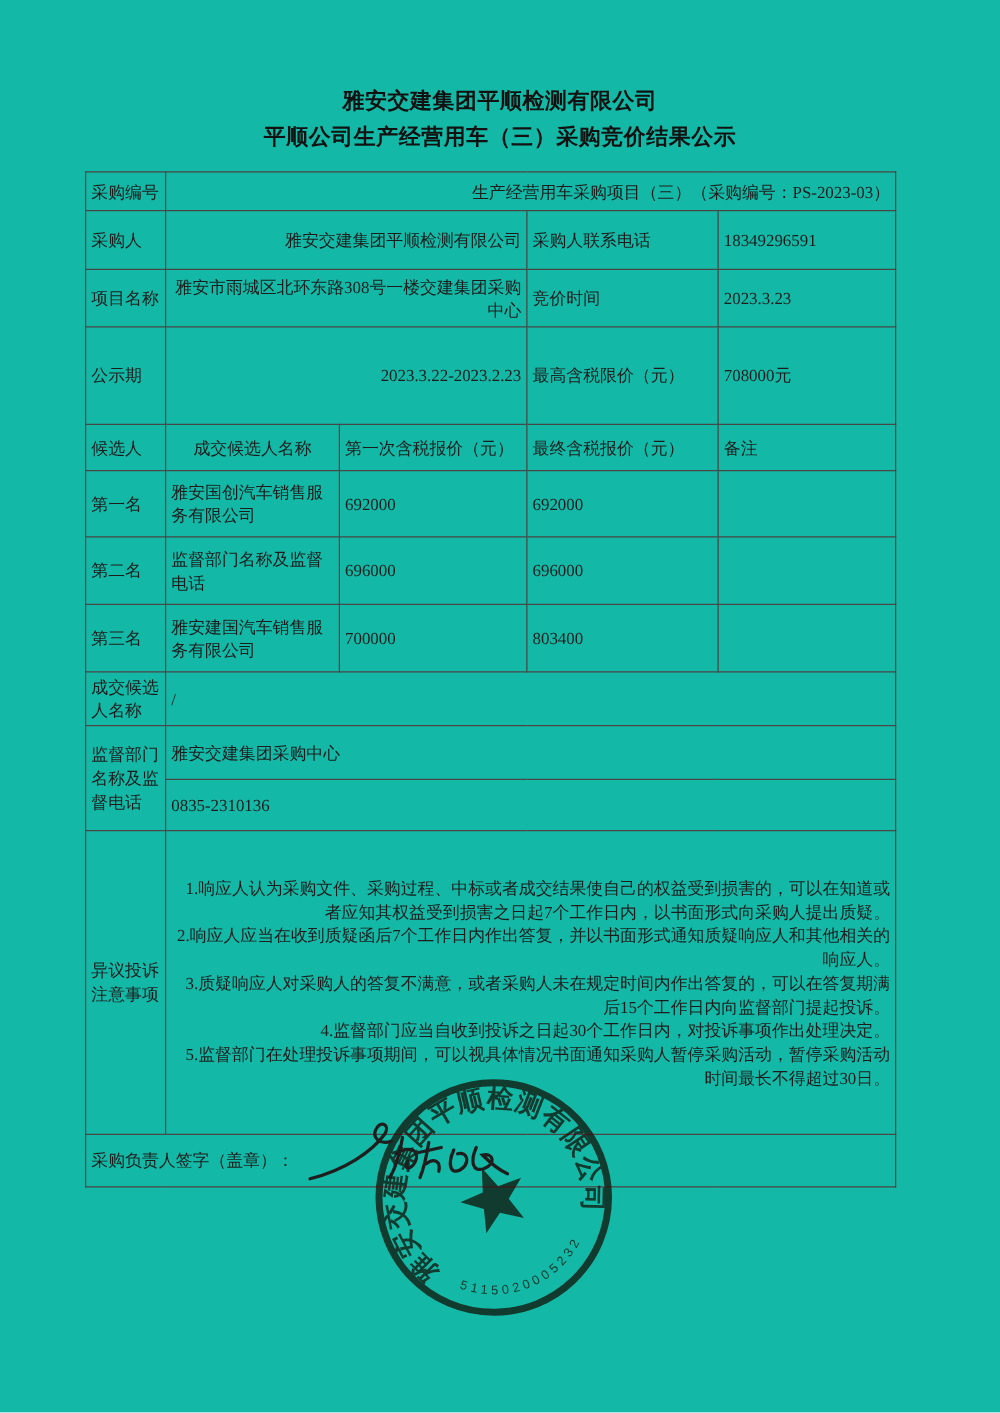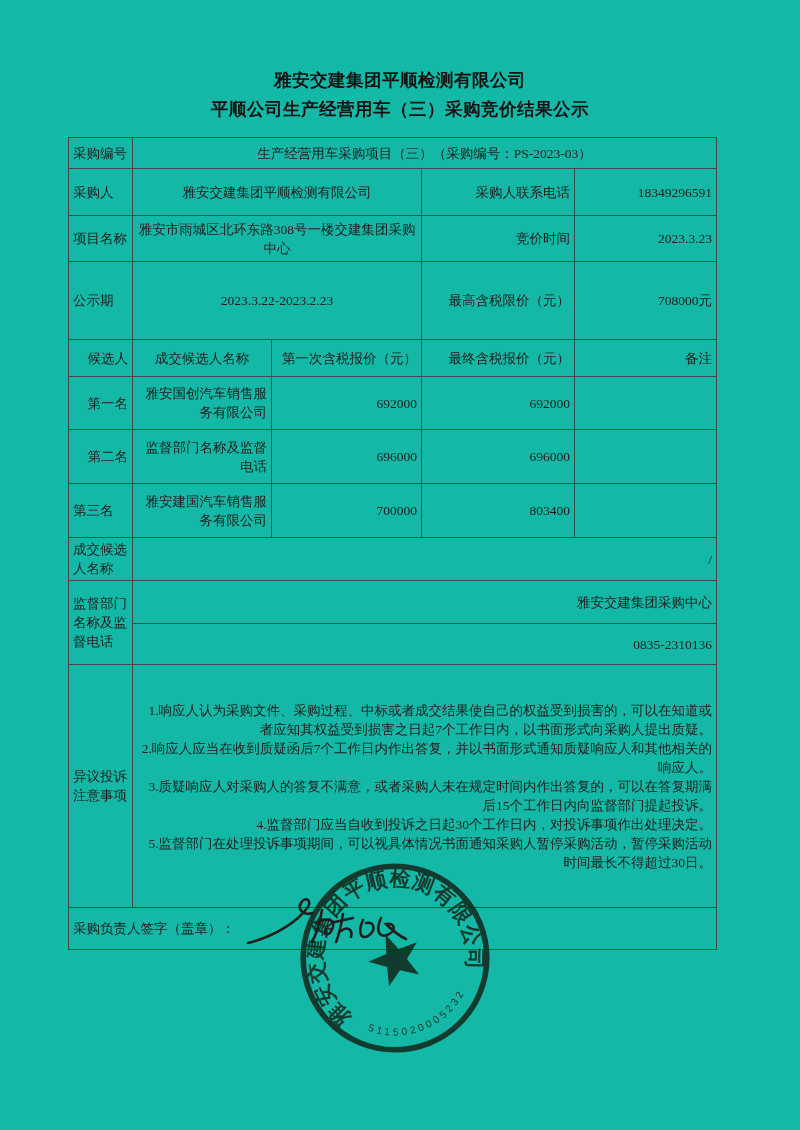--- a/index.html
+++ b/index.html
@@ -13,22 +13,22 @@
   table.doc {
     position:absolute; left:68px; top:137px; width:648px;
     border-collapse:collapse; table-layout:fixed;
   }
   table.doc td {
     border:1.5px solid #474747; font-size:13.5px; color:#1c1c1c;
     vertical-align:middle; padding:2px 4px; overflow:hidden;
     line-height:19px;
   }
   td.lbl   { text-align:left; padding-left:4px; }
-  td.ctr   { text-align:right; }
-  td.left  { text-align:center; padding-left:8px;margin-top:48px; }
+  td.ctr   { text-align:left; }
+  td.left  { text-align:right; padding-left:8px;margin-top:48px; }
   td.hdr-right { text-align:center; padding-right:2px; }
   td.notes { padding:14px 8px 12px 10px; line-height:25px; font-size:13.8px; vertical-align:middle; }
   .note-item { text-align:right; }
   td.sig-cell { padding-left:8px; font-size:13.5px; }
 
   .seal-svg { position:absolute; left:293px; top:853px; mix-blend-mode:multiply; }
   .sig-svg  { position:absolute; left:246px; top:893px; }
 </style>
 </head>
 <body>

